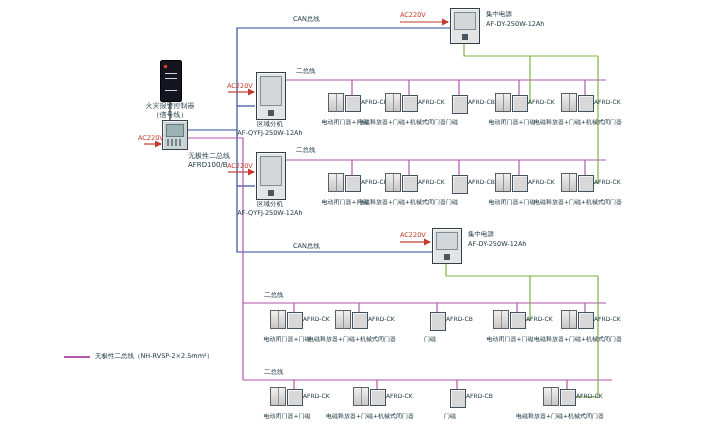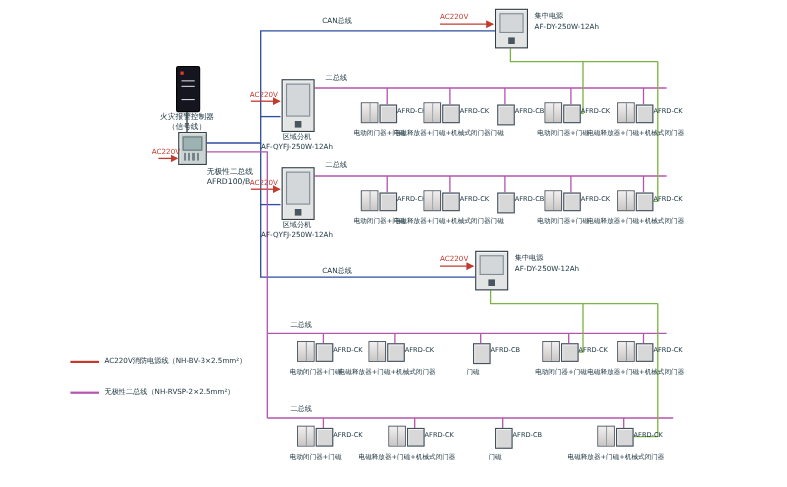--- a/index.html
+++ b/index.html
@@ -257,15 +257,14 @@
     <div class="module" style="left: 450px; top: 389px; height: 17px;"></div>
     <div class="lbl f6" style="left: 466px; top: 393px;">AFRD-CB</div>
     <div class="lbl f6 center" style="left: 450px; top: 413px;">门磁</div>
     <div class="door" style="left: 543px; top: 387px;">
       <i></i>
       <i></i>
     </div>
     <div class="module" style="left: 560px; top: 389px; height: 15px;"></div>
     <div class="lbl f6" style="left: 576px; top: 393px;">AFRD-CK</div>
     <div class="lbl f6 center" style="left: 560px; top: 413px;">电磁释放器+门磁+机械式闭门器</div>
-    <div class="legend-row" style="left: 64px; top: 318px;"><span class="chip" style="background: rgb(194, 59, 46);"></span><span class="lgl">AC220V消防电源线（NH-BV-3×2.5mm²）</span></div>
     <div class="legend-row" style="left: 64px; top: 346px;"><span class="chip" style="background: rgb(180, 85, 174);"></span><span class="lgl">无极性二总线（NH-RVSP-2×2.5mm²）</span></div>
   </div>
 
 </body></html>

